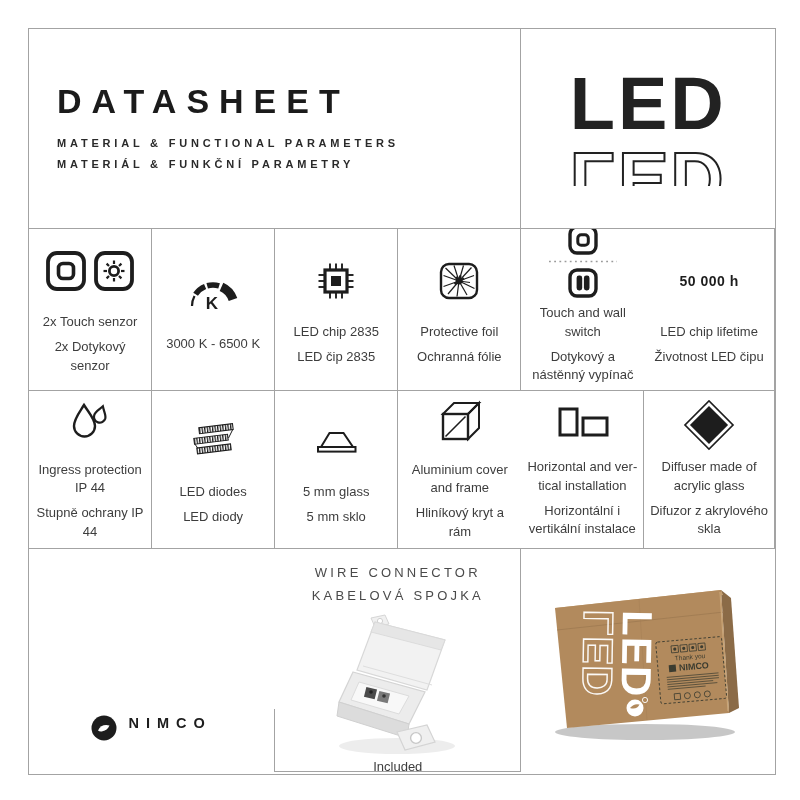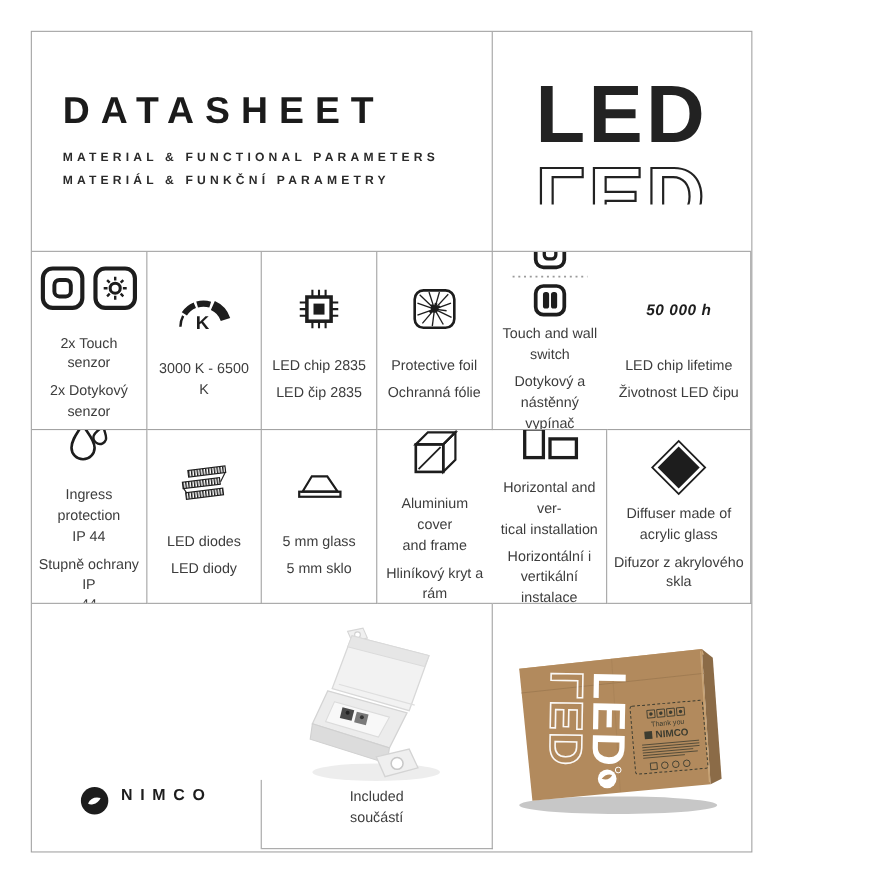--- a/index.html
+++ b/index.html
@@ -1,18 +1,18 @@
 <!DOCTYPE html>
 <html><head>
 <meta charset="utf-8">
 <style>
   html,body{margin:0;padding:0;width:800px;height:800px;background:#ffffff;overflow:hidden;
     font-family:"Liberation Sans", sans-serif;}
-  .sheet{position:absolute;left:28px;top:28px;width:656px;height:747px;
-    display:grid;grid-template-columns:repeat(5,1fr);
+  .sheet{position:absolute;left:28px;top:28px;width:748px;height:747px;
+    display:grid;grid-template-columns:repeat(4,1fr);
     grid-template-rows:200px 162px 158px 160px 63px;
     border:1px solid #a3a3a3;box-sizing:border-box;background:#fff;}
   .c{border-right:1px solid #a3a3a3;border-bottom:1px solid #a3a3a3;box-sizing:border-box;
     display:flex;flex-direction:column;justify-content:center;
     padding:6px 6px;overflow:hidden;}
   .no-r{border-right:none}.no-b{border-bottom:none}
   
   .hleft{grid-column:1/5;align-items:flex-start;justify-content:center;padding-left:28px;}
   .hright{grid-column:5/7;}
   .title{font-size:34px;font-weight:800;letter-spacing:10px;color:#1b1b1b;margin-bottom:12px;}
@@ -20,21 +20,21 @@
   .ledlogo{display:flex;flex-direction:column;align-items:center;}
   .led-solid{font-size:74px;font-weight:700;letter-spacing:3px;color:#222;line-height:0.9;}
   .led-mirror-clip{height:42px;overflow:hidden;margin-top:7px;}
   .led-mirror{font-size:74px;font-weight:700;letter-spacing:3px;line-height:0.9;
     color:transparent;-webkit-text-stroke:2px #222;transform:scaleY(-1);display:block;}
   
   .iconbox{height:56px;display:flex;align-items:center;justify-content:center;margin-bottom:14px;}
   .row3 .iconbox{height:50px;margin-bottom:8px;}
   .lbl{font-size:13px;color:#3d3d3d;text-align:center;line-height:1.45;white-space:pre-line;}
   .lbl + .lbl{margin-top:6px;}
-  .hours{font-size:14px;font-weight:800;letter-spacing:0.5px;color:#1d1d1d;font-style:italic;}
+  .hours{font-size:14px;font-weight:800;letter-spacing:0.5px;color:#1d1d1d;}
   
   .bigcell{justify-content:flex-start;padding-top:13px;}
   .sectitle{font-size:13px;font-weight:500;letter-spacing:3.2px;color:#4a4a4a;text-align:center;
     line-height:1.75;white-space:pre-line;}
   .wirecell{grid-column:3/5;grid-row:4/6;}
   .packcell{grid-column:5/7;grid-row:4/6;}
   .wireart{flex:1;display:flex;align-items:center;justify-content:center;}
   .caption{margin-bottom:12px;}
   
   .nimcocell{grid-column:1/3;grid-row:5;flex-direction:row;gap:11px;}
@@ -265,20 +265,22 @@
         </g>
       </svg>
     </div>
     <div class="lbl">Diffuser made of
 acrylic glass</div>
     <div class="lbl">Difuzor z akrylového
 skla</div>
   </div>
 
   <div class="c bigcell wirecell">
+    <div class="sectitle">WIRE CONNECTOR
+KABELOVÁ SPOJKA</div>
     <div class="wireart">
       <svg width="185" height="150" viewBox="0 0 185 150">
         <ellipse cx="92" cy="138" rx="58" ry="8" fill="rgba(0,0,0,0.07)"></ellipse>
 
         <polygon points="66,10 80,7 84,16 70,19" fill="#f0f0f0" stroke="#d6d6d6" stroke-width="1"></polygon>
         <circle cx="75" cy="13" r="2.6" fill="#fff" stroke="#d0d0d0" stroke-width="1"></circle>
 
         <polygon points="70,14 140,32 122,82 52,62" fill="#f2f2f2" stroke="#d8d8d8" stroke-width="1.2"></polygon>
         <polygon points="70,14 140,32 136,42 66,24" fill="#e6e6e6" stroke="#d8d8d8" stroke-width="0.8"></polygon>
         <line x1="58" y1="58" x2="127" y2="77" stroke="#dedede" stroke-width="1"></line>

